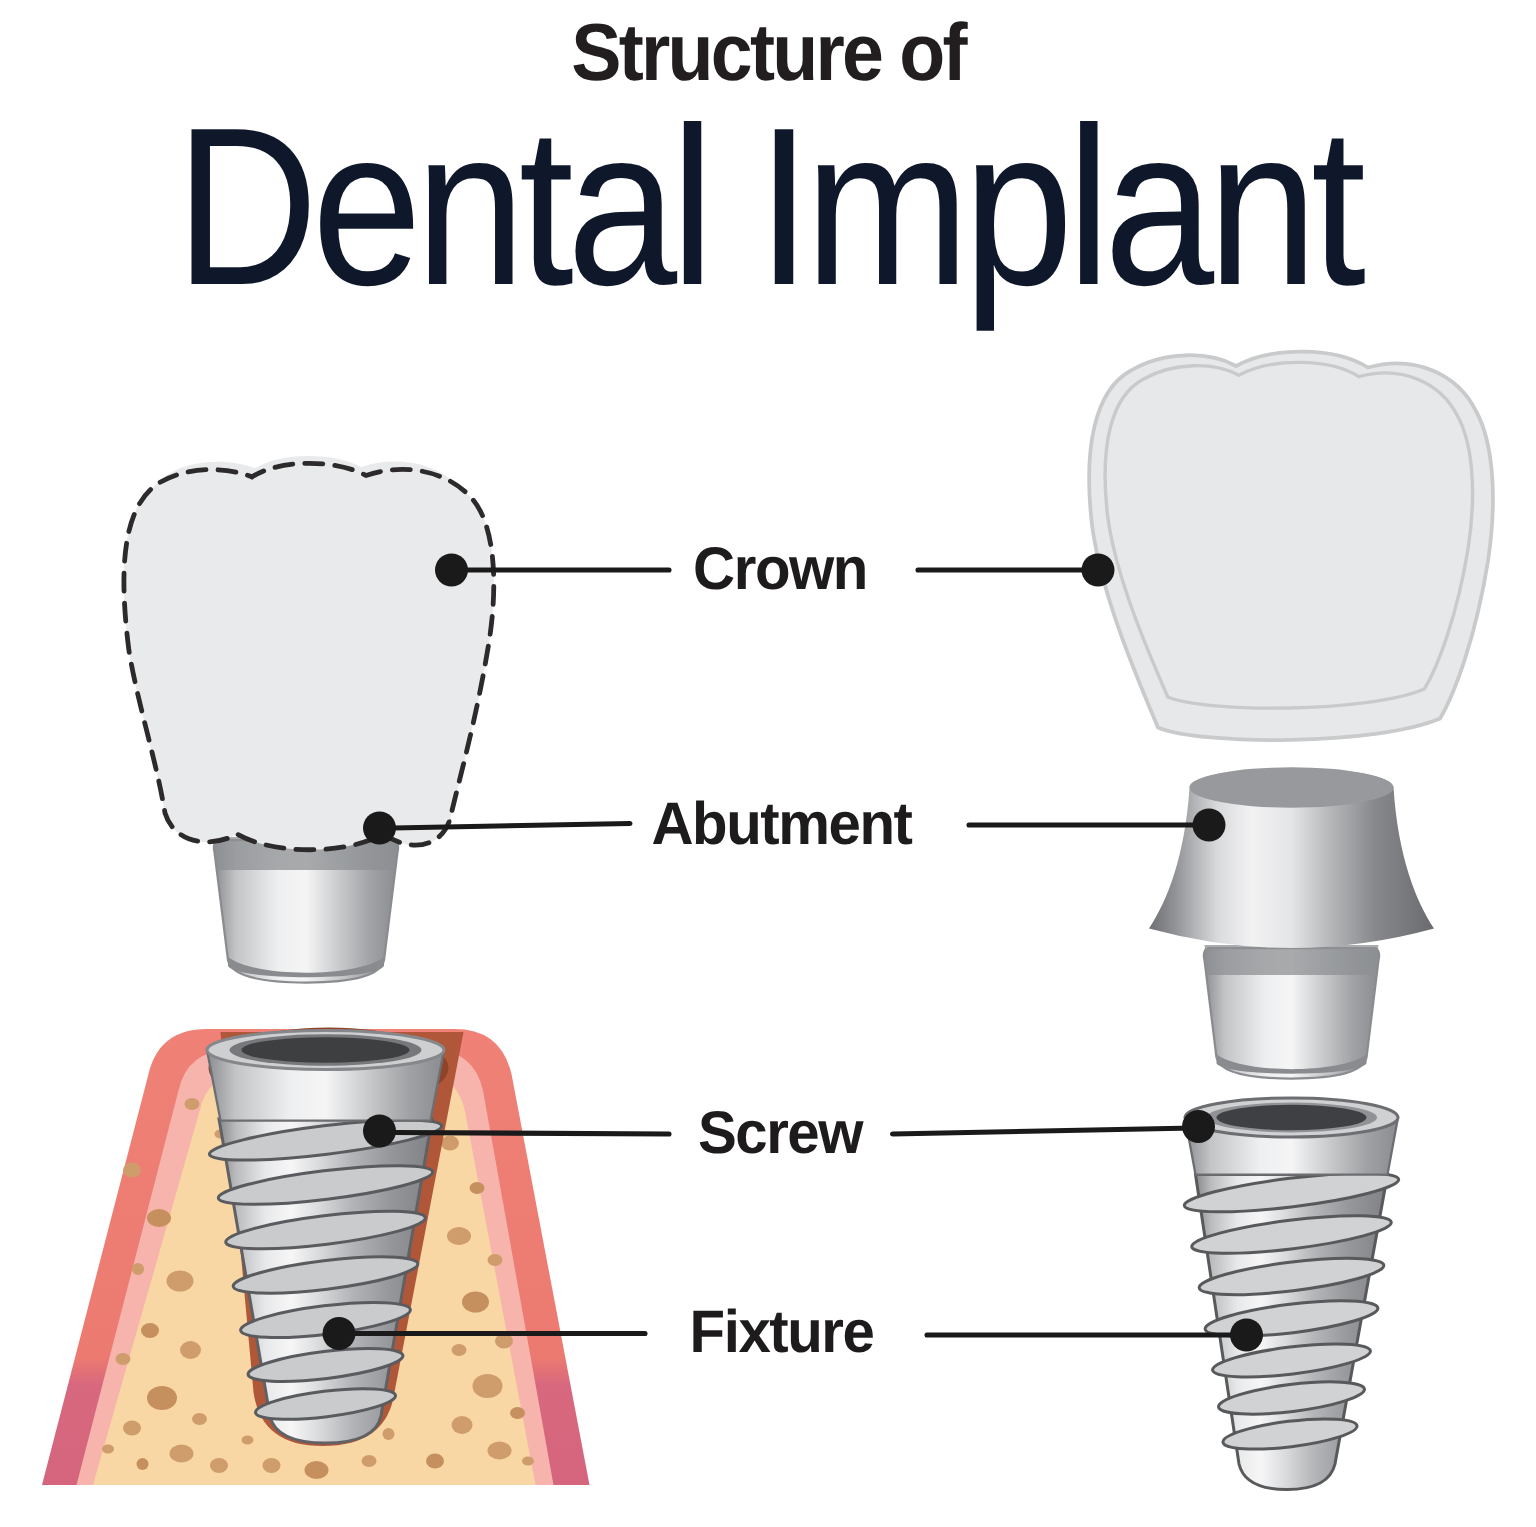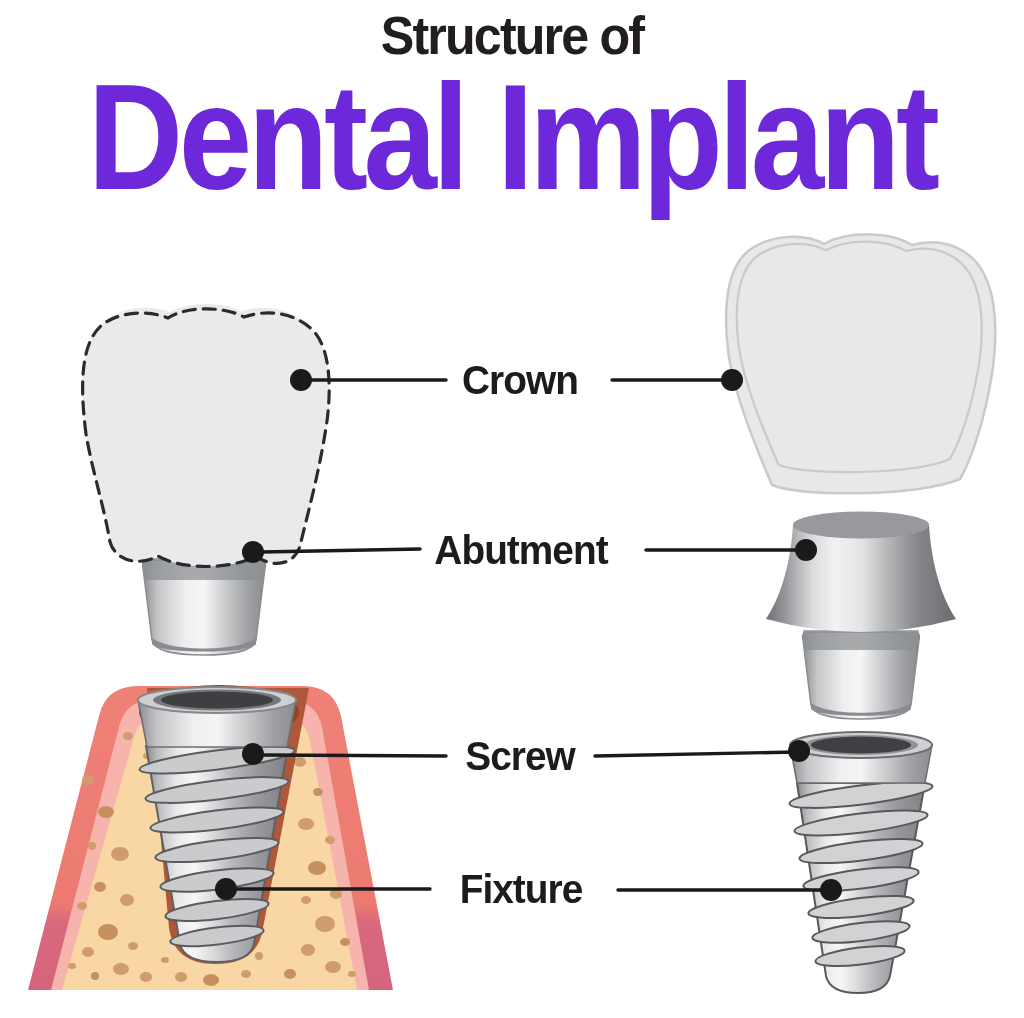--- a/index.html
+++ b/index.html
@@ -14,22 +14,22 @@
   .title-line1{
     position:absolute;top:8px;left:0;width:100%;
     text-align:center;
     font-size:54px;font-weight:800;line-height:1;
     letter-spacing:-2px;color:#221e1f;white-space:nowrap;
   }
   .title-line1 span,.title-line2 span{display:inline-block;transform:scaleX(.93);transform-origin:center;}
   .title-line2{
     position:absolute;top:62px;left:0;width:100%;
     text-align:center;
-    font-size:150px;font-weight:700;line-height:1;
-    letter-spacing:-5px;color:#6d28d9;white-space:nowrap;
+    font-size:150px;font-weight:400;line-height:1;
+    letter-spacing:-5px;color:#0f172a;white-space:nowrap;
   }
   .title-line2 span{transform:scaleX(.88);}
   .part-label{
     position:absolute;
     transform:translate(-50%,-50%) scaleX(.97);
     font-size:40px;font-weight:800;letter-spacing:-1px;
     color:#1d1b1c;white-space:nowrap;
   }
 </style>
 </head>

